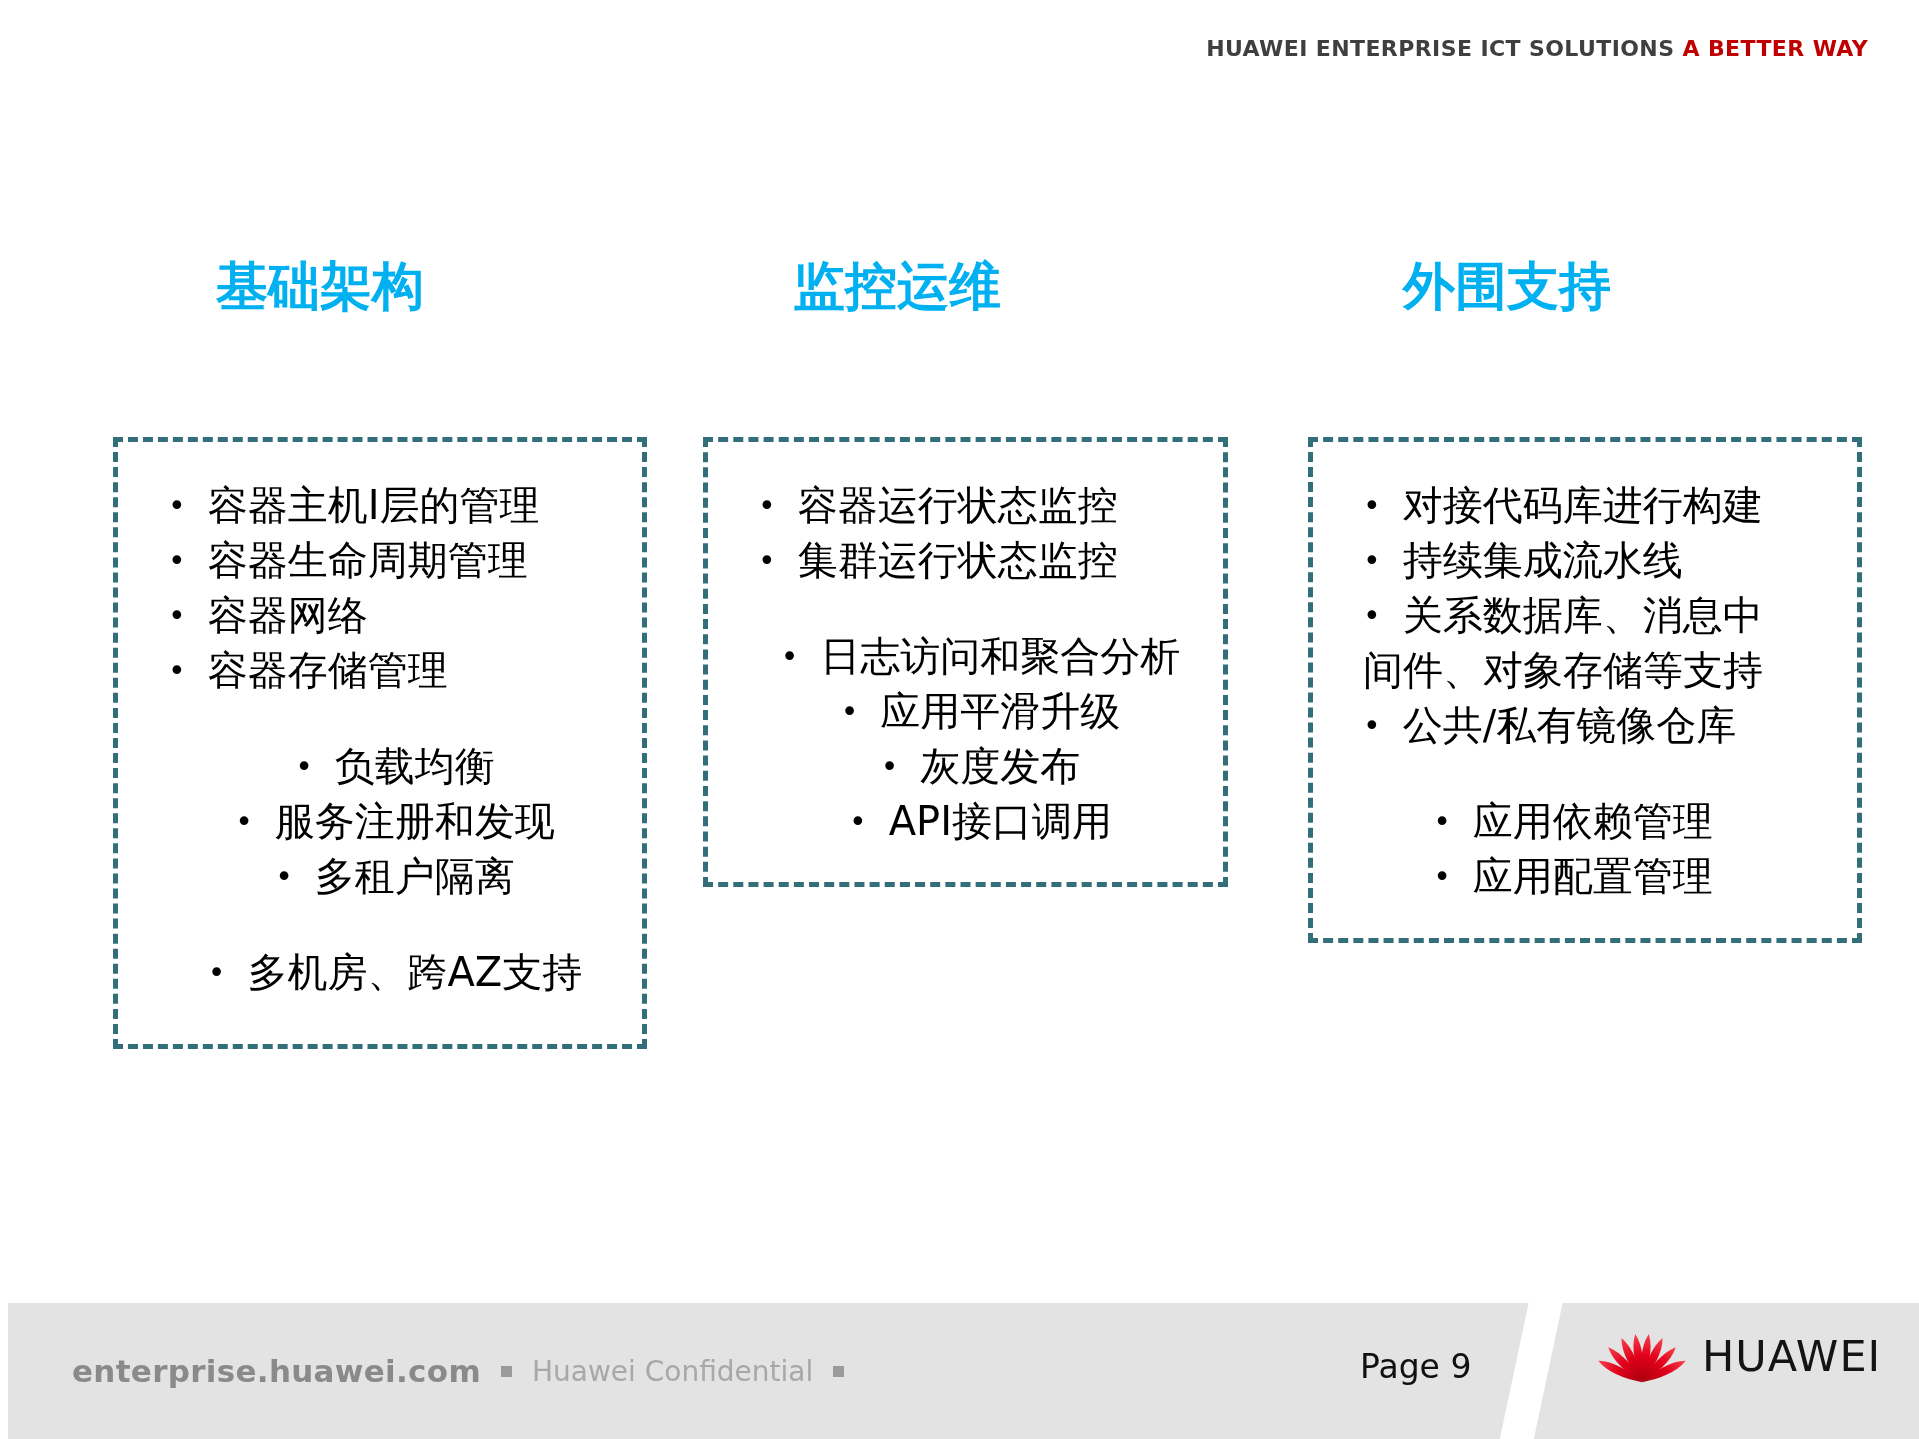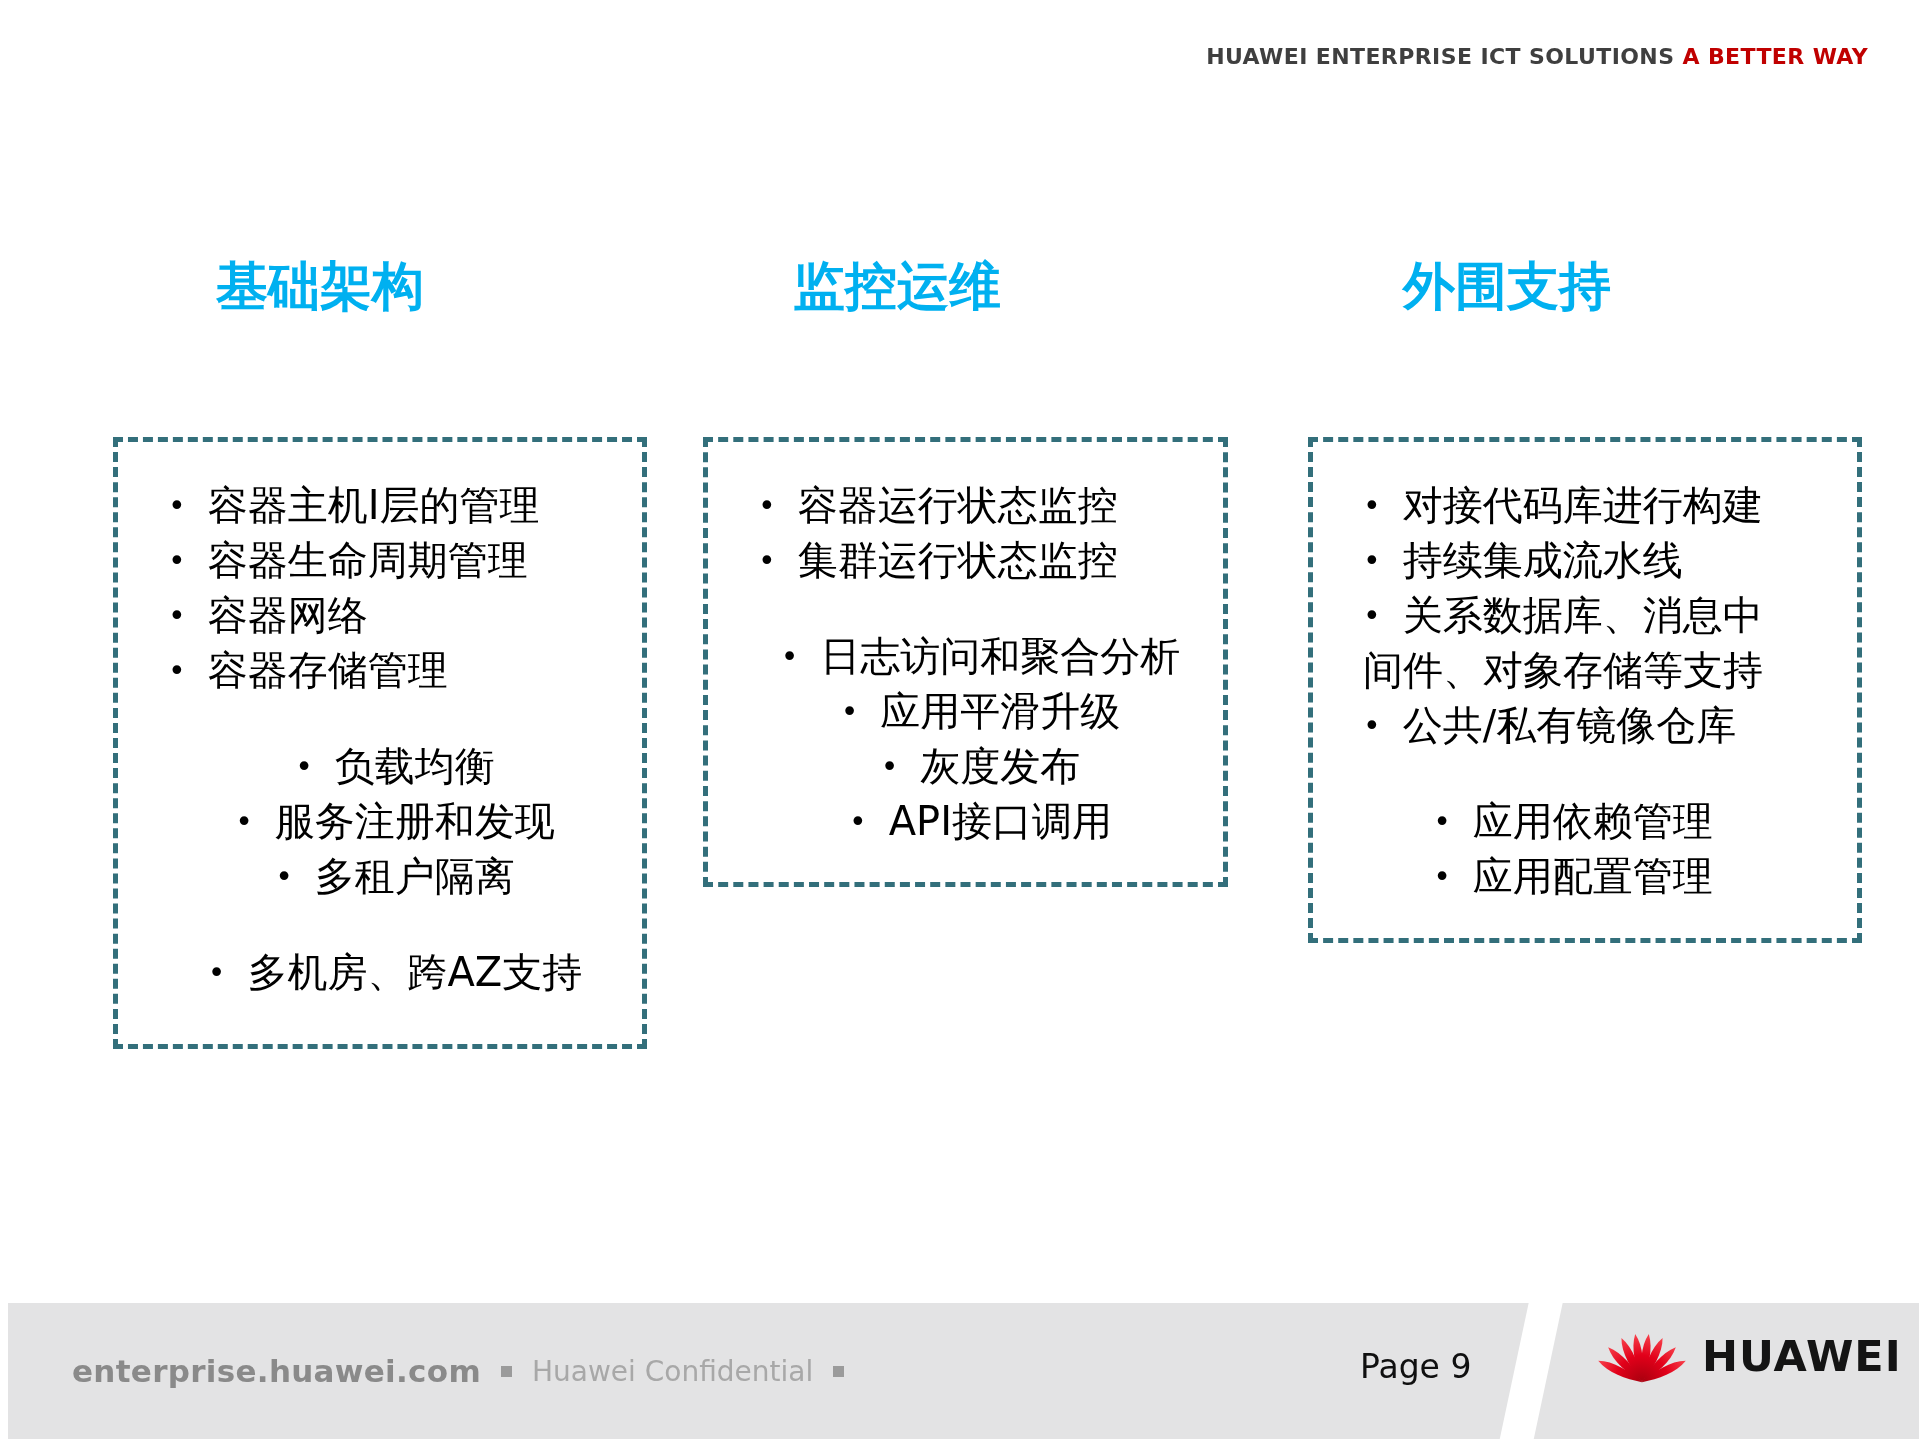--- a/index.html
+++ b/index.html
@@ -4,21 +4,21 @@
 <style>
   html,body { margin:0; padding:0; background:#ffffff; }
   .slide {
     position:relative; width:1919px; height:1439px; overflow:hidden;
     background:#ffffff;
     font-family:"DejaVu Sans","Liberation Sans",sans-serif;
   }
 
   
   .brand-line {
-    position:absolute; top:44px; right:51px;
+    position:absolute; top:36px; right:51px;
     font-size:22px; font-weight:bold; letter-spacing:.4px;
     color:#3f3f3f; white-space:nowrap;text-align:center;
   }
   .brand-line .tagline { color:var(--tagline-red,#C00000); }
 
   
   .page-title {
     position:absolute; left:100px; top:66px;
     font-size:78px; line-height:1.2; font-weight:900;
     color:#000; letter-spacing:0; white-space:nowrap;
@@ -68,21 +68,21 @@
     position:absolute; left:1352px; top:44px;
     font-size:33px; color:#101010;
   }
 
   .diag {
     position:absolute; left:1506px; top:-6px; width:34px; height:150px;
     background:#ffffff; transform:skewX(-12deg);
   }
 
   .logo { position:absolute; left:1586px; top:22px; display:flex; align-items:center; gap:12px; }
-  .wordmark { font-size:43px; font-weight:bold; color:#141414; letter-spacing:1px; }
+  .wordmark { font-size:43px; font-weight:normal; color:#141414; letter-spacing:1px; }
 </style>
 </head>
 <body>
 
 <div class="slide">
 
   <div class="brand-line">
     <span>HUAWEI ENTERPRISE ICT SOLUTIONS</span>
     <span> </span>
     <span class="tagline">A BETTER WAY</span>

